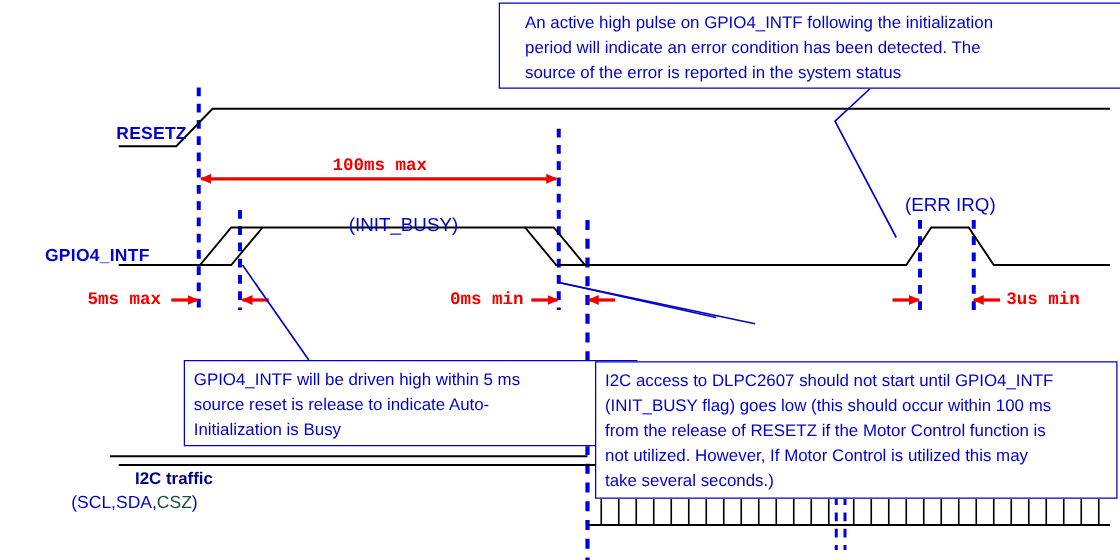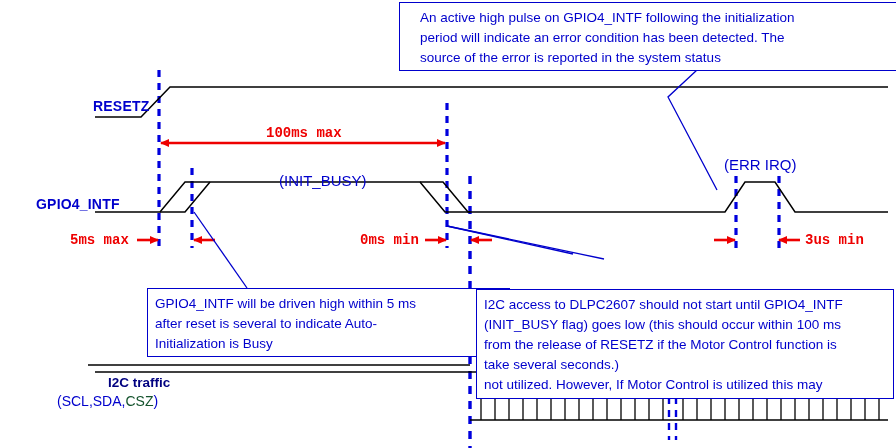--- a/index.html
+++ b/index.html
@@ -196,25 +196,25 @@
   </div>
 
   <div class="callout" style="left:399px; top:2px; width:588px; height:69px;padding-left:20px;">
     <p>An active high pulse on GPIO4_INTF following the initialization</p>
     <p>period will indicate an error condition has been detected.  The</p>
     <p>source of the error is reported in the system status</p>
   </div>
 
   <div class="callout" style="left:147px; top:288px; width:363px; height:69px;">
     <p>GPIO4_INTF will be driven high within 5 ms</p>
-    <p>after reset is several to indicate Auto-</p>
+    <p>source reset is release to indicate Auto-</p>
     <p>Initialization is Busy</p>
   </div>
 
   <div class="callout" style="left:476px; top:253px; width:418px; height:110px;margin-top:36px;">
     <p>I2C access to DLPC2607 should not start until GPIO4_INTF</p>
     <p>(INIT_BUSY flag) goes low (this should occur within 100 ms</p>
     <p>from the release of RESETZ if the Motor Control function is</p>
+    <p>not utilized.  However, If Motor Control is utilized this may</p>
     <p>take several seconds.)</p>
-    <p>not utilized.  However, If Motor Control is utilized this may</p>
   </div>
 
 </div>
 
 </body></html>

